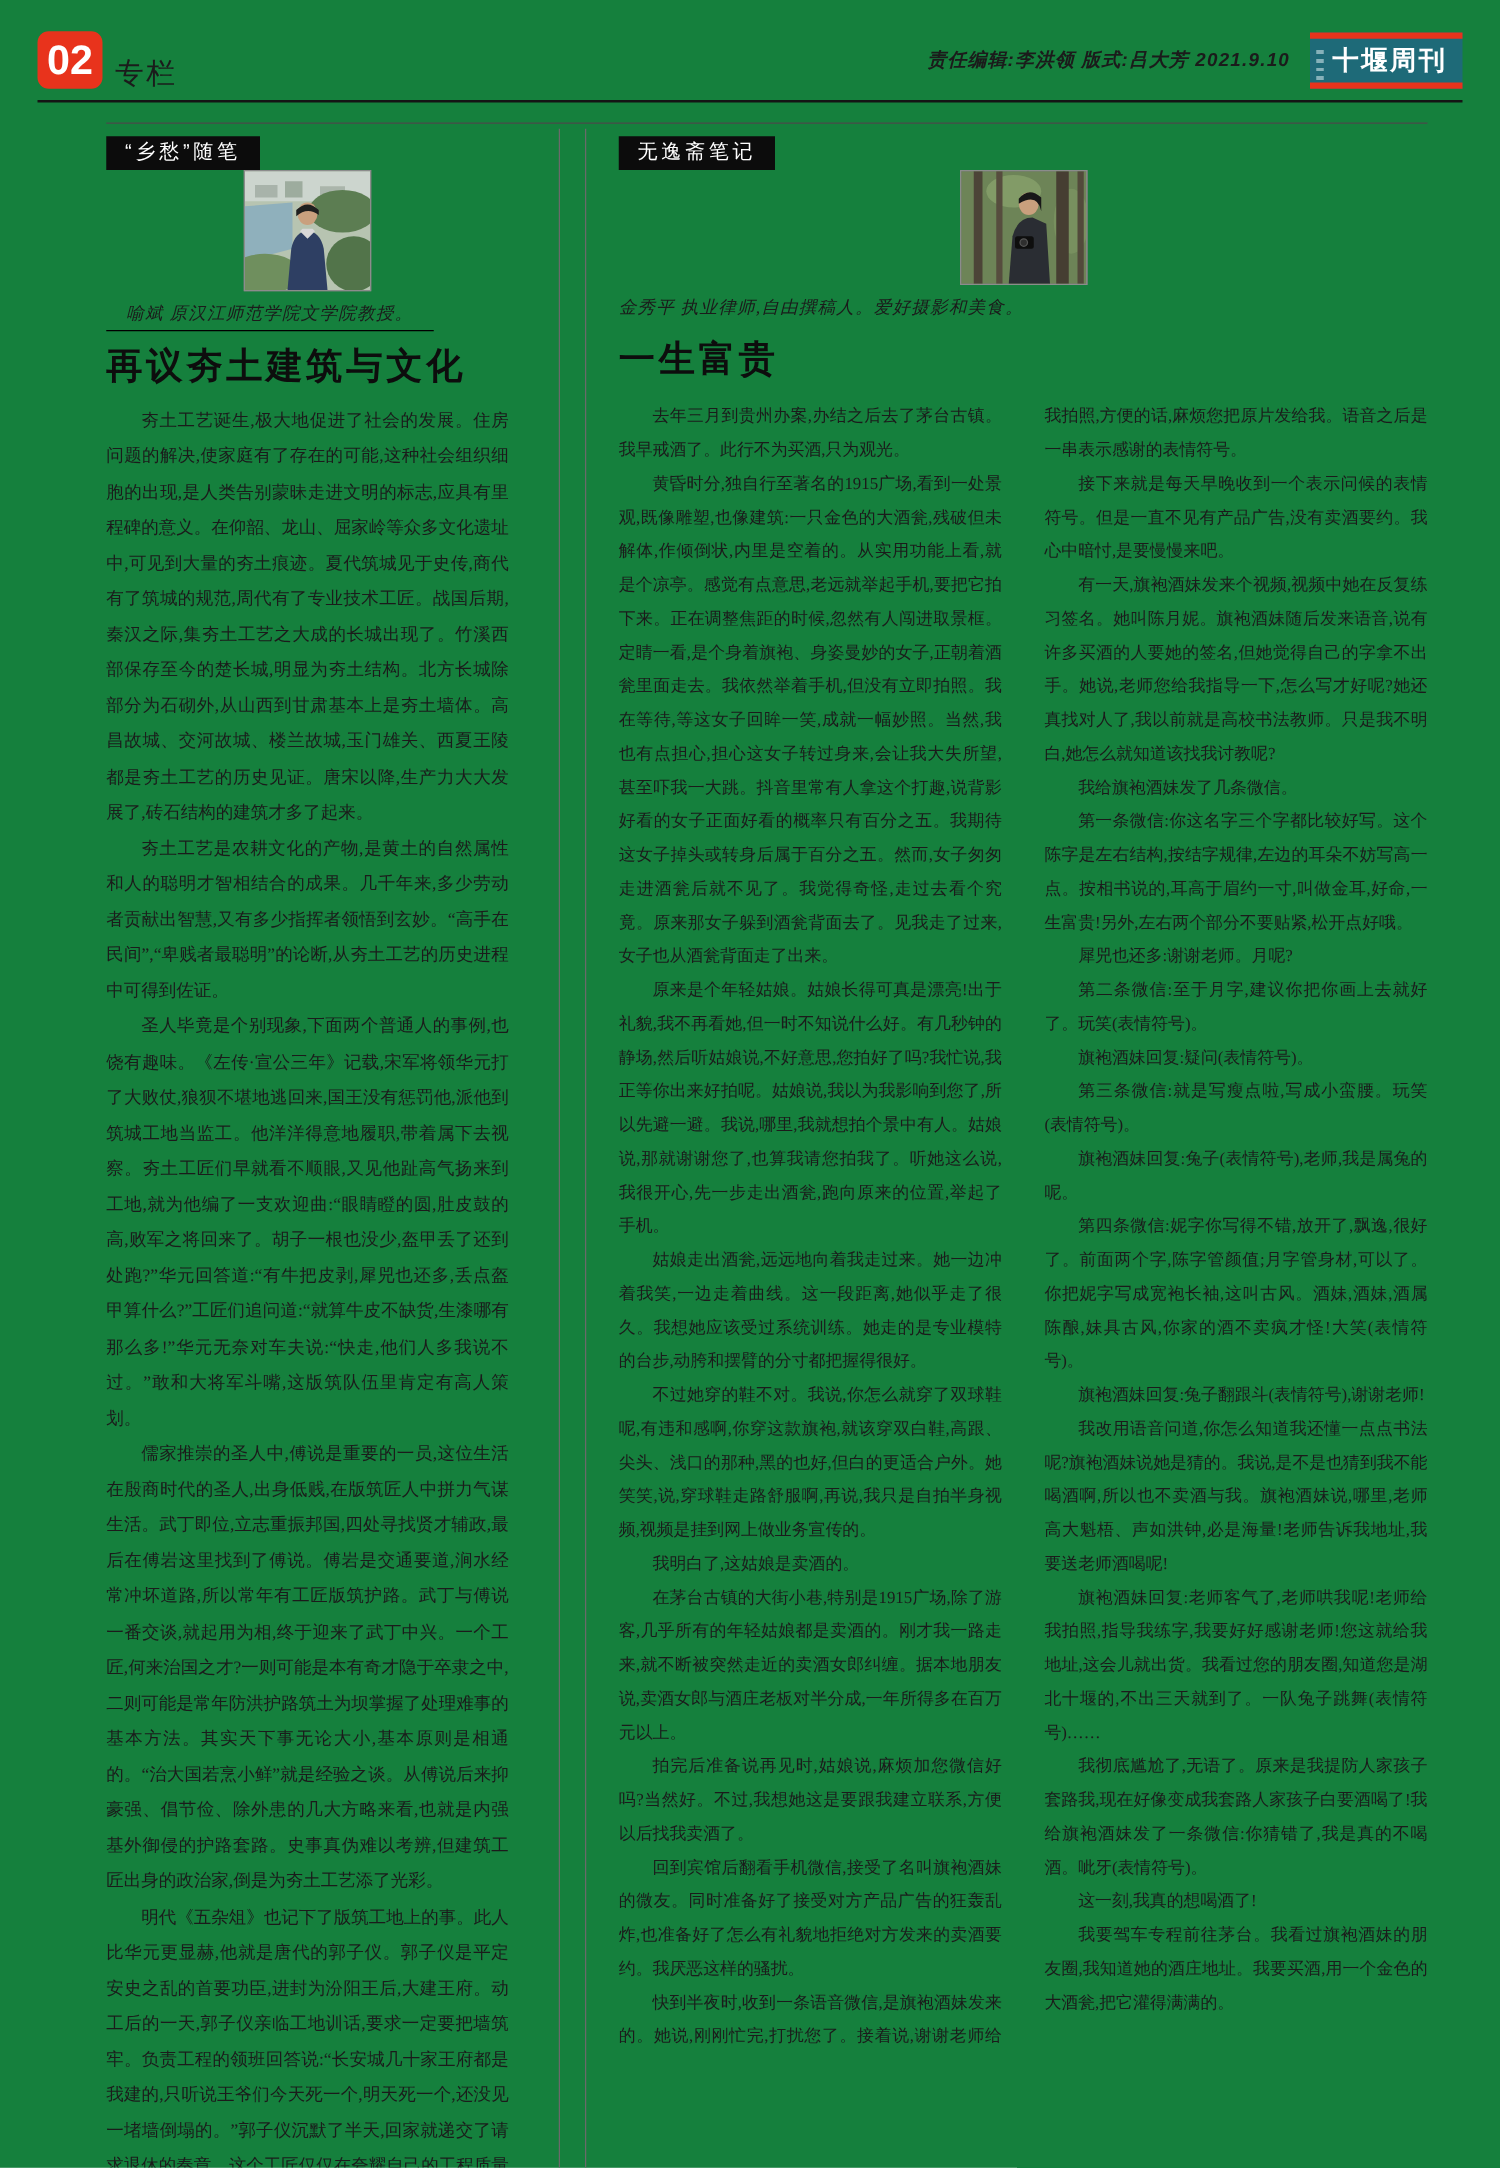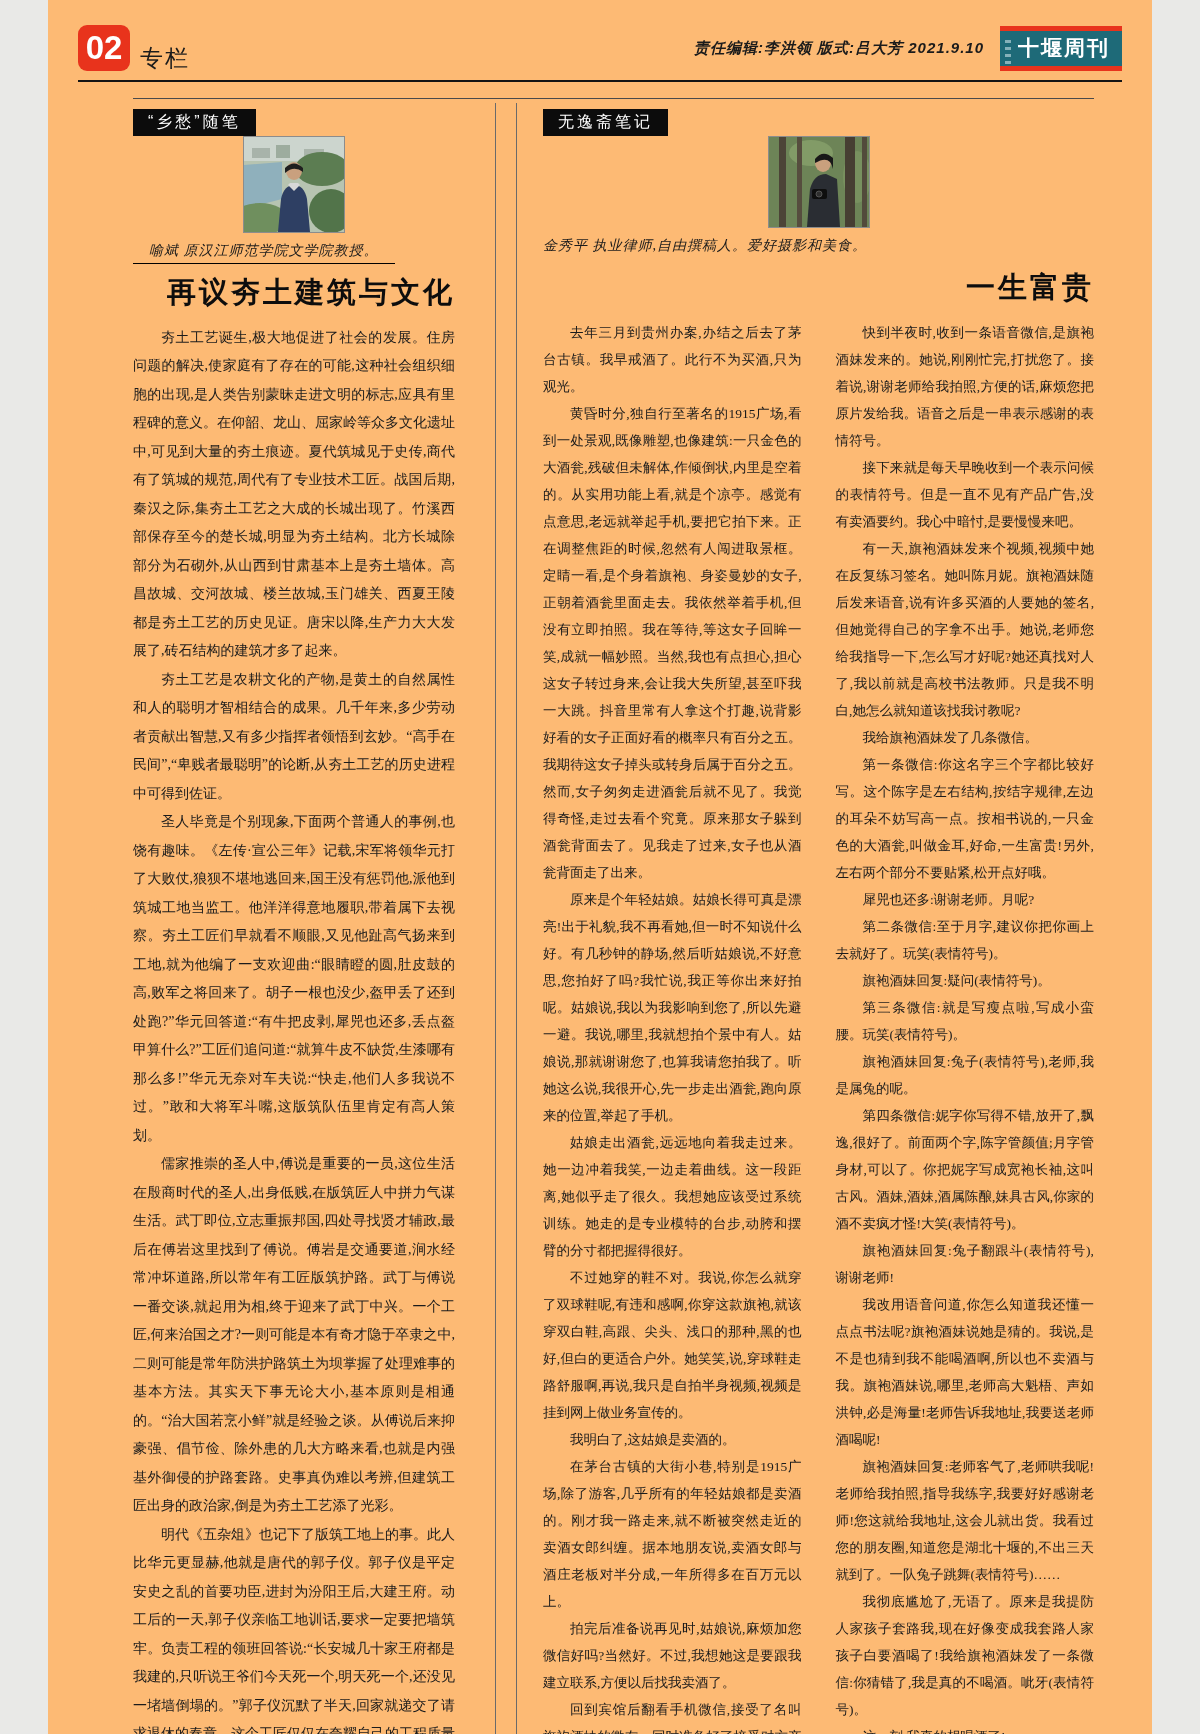--- a/index.html
+++ b/index.html
@@ -1,19 +1,19 @@
 <!DOCTYPE html>
 <html lang="zh"><head>
 <meta charset="utf-8">
 <style>
   html,body{margin:0;padding:0;}
   body{background:#e9e9e7;}
   .page{
-    width:1104px;height:1734px;position:relative;overflow:hidden;
-    background:#fdba74;margin:0 auto;
+    width:1200px;height:1734px;position:relative;overflow:hidden;
+    background:#15803d;margin:0 auto;
     font-family:"Liberation Serif","DejaVu Serif",serif;color:#1b1b1b;
   }
   
   .masthead-bar{
     height:52px;margin:22px 30px 0 30px;display:flex;align-items:center;
     border-bottom:2px solid #141414;padding-bottom:6px;
   }
   .page-num-badge{
     width:52px;height:46px;background:#e8331c;border-radius:9px;
     color:#fff;font-family:"Liberation Sans","DejaVu Sans",sans-serif;
@@ -51,21 +51,21 @@
   .article-head{text-align:left;padding-top:6px;}
   .tag-box{
     display:inline-block;background:#0c0c0c;color:#fff;
     font-family:"Liberation Sans","DejaVu Sans",sans-serif;
     font-size:16px;padding:3px 15px;letter-spacing:3px;line-height:1.3;
   }
   .photo{display:block;margin:0 auto;border:1px solid #8c8c8c;background:#777;}
   .author-line{font-size:14px;margin-top:9px;font-style:italic;letter-spacing:1px;}
   .article-left .author-line span{border-bottom:1px solid #000000;padding:0 16px 5px;}
   .title{
-    text-align:right;font-family:"Liberation Sans","DejaVu Sans",sans-serif;
+    text-align:left;font-family:"Liberation Sans","DejaVu Sans",sans-serif;
     font-weight:900;font-size:29px;margin:13px 0 11px;letter-spacing:3px;color:#0d0d0d;
   }
   
   .body{text-align:justify;}
   .body p{margin:0;text-indent:2em;}
   .single{font-size:14px;line-height:28.5px;}
   .twocol{font-size:13.5px;line-height:27px;column-count:2;column-gap:34px;margin-top:4px;}
 </style>
 </head>
 <body>
@@ -150,21 +150,21 @@
             <p>姑娘走出酒瓮,远远地向着我走过来。她一边冲着我笑,一边走着曲线。这一段距离,她似乎走了很久。我想她应该受过系统训练。她走的是专业模特的台步,动胯和摆臂的分寸都把握得很好。</p>
             <p>不过她穿的鞋不对。我说,你怎么就穿了双球鞋呢,有违和感啊,你穿这款旗袍,就该穿双白鞋,高跟、尖头、浅口的那种,黑的也好,但白的更适合户外。她笑笑,说,穿球鞋走路舒服啊,再说,我只是自拍半身视频,视频是挂到网上做业务宣传的。</p>
             <p>我明白了,这姑娘是卖酒的。</p>
             <p>在茅台古镇的大街小巷,特别是1915广场,除了游客,几乎所有的年轻姑娘都是卖酒的。刚才我一路走来,就不断被突然走近的卖酒女郎纠缠。据本地朋友说,卖酒女郎与酒庄老板对半分成,一年所得多在百万元以上。</p>
             <p>拍完后准备说再见时,姑娘说,麻烦加您微信好吗?当然好。不过,我想她这是要跟我建立联系,方便以后找我卖酒了。</p>
             <p>回到宾馆后翻看手机微信,接受了名叫旗袍酒妹的微友。同时准备好了接受对方产品广告的狂轰乱炸,也准备好了怎么有礼貌地拒绝对方发来的卖酒要约。我厌恶这样的骚扰。</p>
             <p>快到半夜时,收到一条语音微信,是旗袍酒妹发来的。她说,刚刚忙完,打扰您了。接着说,谢谢老师给我拍照,方便的话,麻烦您把原片发给我。语音之后是一串表示感谢的表情符号。</p>
             <p>接下来就是每天早晚收到一个表示问候的表情符号。但是一直不见有产品广告,没有卖酒要约。我心中暗忖,是要慢慢来吧。</p>
             <p>有一天,旗袍酒妹发来个视频,视频中她在反复练习签名。她叫陈月妮。旗袍酒妹随后发来语音,说有许多买酒的人要她的签名,但她觉得自己的字拿不出手。她说,老师您给我指导一下,怎么写才好呢?她还真找对人了,我以前就是高校书法教师。只是我不明白,她怎么就知道该找我讨教呢?</p>
             <p>我给旗袍酒妹发了几条微信。</p>
-            <p>第一条微信:你这名字三个字都比较好写。这个陈字是左右结构,按结字规律,左边的耳朵不妨写高一点。按相书说的,一只金色的大酒瓮,叫做金耳,好命,一生富贵!另外,左右两个部分不要贴紧,松开点好哦。</p>
+            <p>第一条微信:你这名字三个字都比较好写。这个陈字是左右结构,按结字规律,左边的耳朵不妨写高一点。按相书说的,耳高于眉约一寸,叫做金耳,好命,一生富贵!另外,左右两个部分不要贴紧,松开点好哦。</p>
             <p>犀兕也还多:谢谢老师。月呢?</p>
             <p>第二条微信:至于月字,建议你把你画上去就好了。玩笑(表情符号)。</p>
             <p>旗袍酒妹回复:疑问(表情符号)。</p>
             <p>第三条微信:就是写瘦点啦,写成小蛮腰。玩笑(表情符号)。</p>
             <p>旗袍酒妹回复:兔子(表情符号),老师,我是属兔的呢。</p>
             <p>第四条微信:妮字你写得不错,放开了,飘逸,很好了。前面两个字,陈字管颜值;月字管身材,可以了。你把妮字写成宽袍长袖,这叫古风。酒妹,酒妹,酒属陈酿,妹具古风,你家的酒不卖疯才怪!大笑(表情符号)。</p>
             <p>旗袍酒妹回复:兔子翻跟斗(表情符号),谢谢老师!</p>
             <p>我改用语音问道,你怎么知道我还懂一点点书法呢?旗袍酒妹说她是猜的。我说,是不是也猜到我不能喝酒啊,所以也不卖酒与我。旗袍酒妹说,哪里,老师高大魁梧、声如洪钟,必是海量!老师告诉我地址,我要送老师酒喝呢!</p>
             <p>旗袍酒妹回复:老师客气了,老师哄我呢!老师给我拍照,指导我练字,我要好好感谢老师!您这就给我地址,这会儿就出货。我看过您的朋友圈,知道您是湖北十堰的,不出三天就到了。一队兔子跳舞(表情符号)……</p>
             <p>我彻底尴尬了,无语了。原来是我提防人家孩子套路我,现在好像变成我套路人家孩子白要酒喝了!我给旗袍酒妹发了一条微信:你猜错了,我是真的不喝酒。呲牙(表情符号)。</p>

